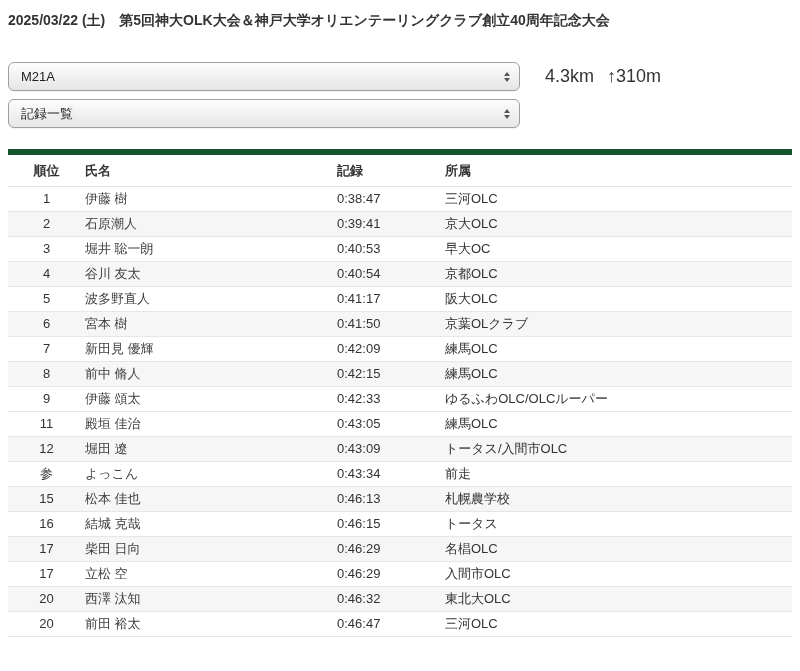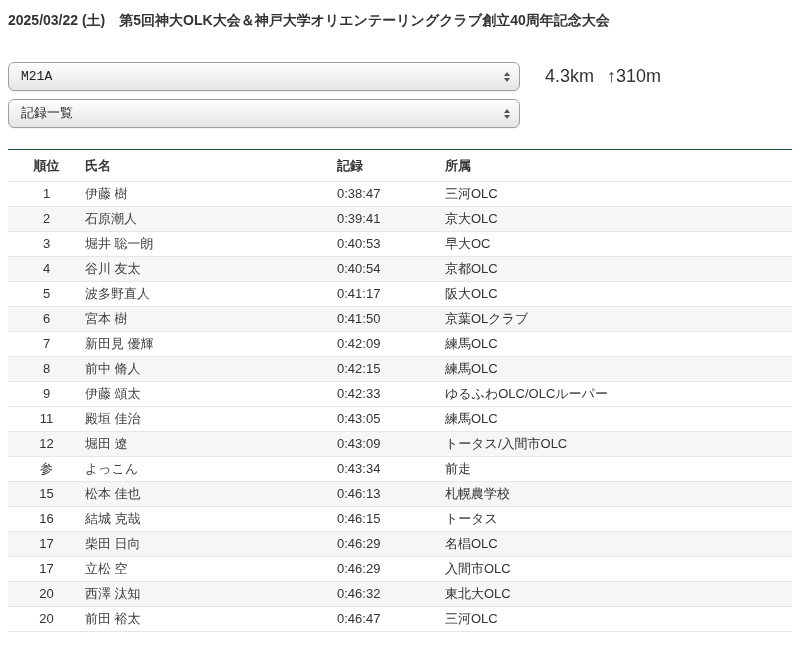--- a/index.html
+++ b/index.html
@@ -25,21 +25,20 @@
   
   .filter-row {
     display: flex;
     align-items: center;
     margin-bottom: 8px;
   }
   .select-wrap {
     position: relative;
     width: 512px;
     flex: 0 0 auto;
-    font-family: Liberation Mono, monospace;
   }
   select {
     width: 100%;
     height: 29px;
     appearance: none;
     -webkit-appearance: none;
     -moz-appearance: none;
     border: 1px solid #9aa29d;
     border-radius: 6px;
     background: linear-gradient(180deg, #fdfdfd 0%, #efefef 60%, #e6e6e6 100%);
@@ -91,21 +90,21 @@
   col.c-rank { width: 77px; }
   col.c-name { width: 252px; }
   col.c-time { width: 108px; }
   col.c-club { width: 347px; }
   thead th {
     text-align: left;
     font-size: 13px;
     font-weight: bold;
     color: #333;
     padding: 7px 0 6px;
-    border-top: 1px solid #14532d;
+    border-top: 6px solid #14532d;
     border-bottom: 1px solid #e2e2e2;
     background: #fff;
   }
   thead th.rank { text-align: center; }
   tbody td {
     font-size: 13px;
     color: #333;
     padding: 4px 0;
     border-bottom: 1px solid #e6e6e6;
     background: #fff;

